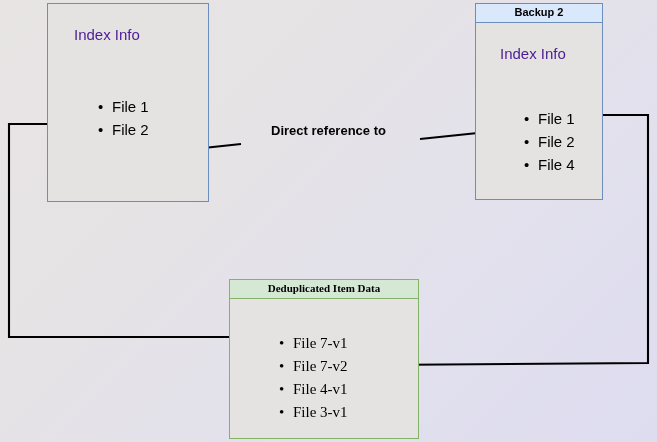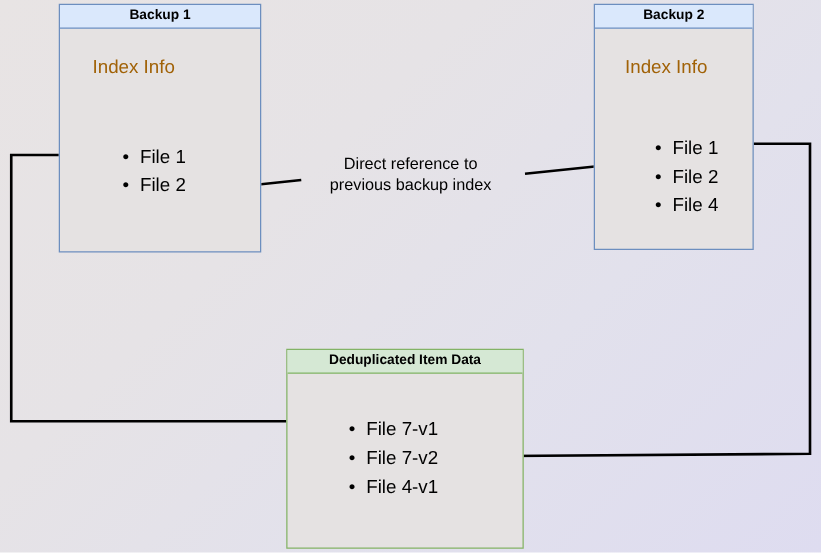--- a/index.html
+++ b/index.html
@@ -40,34 +40,35 @@
     line-height: 17px;
     text-align: center;
     font-size: 11px;
     font-weight: bold;
     color: #000;
     background: #dae8fc;
     border-bottom: 1.4px solid #6c8ebf;
   }
   .node.green {
     border-color: #82b366;
+    font-family: Liberation Serif, serif;
   }
   .node.green .title {
     background: #d5e8d4;
     border-bottom-color: #82b366;
   }
 
   .node-body {
     position: relative;
     height: calc(100% - 19px);
   }
   .subtitle {
     position: absolute;
     font-size: 15px;
-    color: #a16207;
+    color: #4c1d95;
     white-space: nowrap;
   }
   .bullets {
     position: absolute;
     margin: 0;
     padding: 0;
     list-style: none;
   }
   .bullets li {
     position: relative;
@@ -100,21 +101,21 @@
 
   
   .edge-label {
     position: absolute;
     font-size: 13px;
     line-height: 17px;
     color: #000;
     text-align: center;
     white-space: nowrap;
   }
-  #label-direct-ref { left: 251px; top: 122px; width: 155px; }
+  #label-direct-ref { left: 251px; top: 122px; width: 155px; font-weight: bold; }
 </style>
 </head>
 <body>
 
 <div id="canvas">
 
   <svg id="edges" viewBox="0 0 657 442" width="657" height="442">
     <defs>
       <marker id="arrowL" viewBox="0 0 12 10" refX="11" refY="5" markerWidth="11" markerHeight="9" orient="auto-start-reverse">
         <path d="M 0 0 L 12 5 L 0 10 L 3.2 5 Z" fill="#000"></path>
@@ -129,21 +130,20 @@
     <g>
       <path d="M 92 124 L 9 124 L 9 337 L 270 337" fill="none" stroke="#000" stroke-width="2.1" stroke-linejoin="miter" marker-end="url(#arrowL)"></path>
     </g>
 
     <g>
       <path d="M 578 115 L 648 115 L 648 363 L 376 365" fill="none" stroke="#000" stroke-width="2.1" stroke-linejoin="miter" marker-end="url(#arrowL)"></path>
     </g>
   </svg>
 
   <div class="node" id="backup1">
-    <div class="title">Backup 1</div>
     <div class="node-body">
       <div class="subtitle">Index Info</div>
       <ul class="bullets">
         <li>File 1</li>
         <li>File 2</li>
       </ul>
     </div>
   </div>
 
   <div class="node" id="backup2">
@@ -158,22 +158,22 @@
     </div>
   </div>
 
   <div class="node green" id="dedup">
     <div class="title">Deduplicated Item Data</div>
     <div class="node-body">
       <ul class="bullets">
         <li>File 7-v1</li>
         <li>File 7-v2</li>
         <li>File 4-v1</li>
+        <li>File 3-v1</li>
       </ul>
     </div>
   </div>
 
   <div class="edge-label" id="label-direct-ref">
     <div>Direct reference to</div>
-    <div>previous backup index</div>
   </div>
 
 </div>
 
 </body></html>

